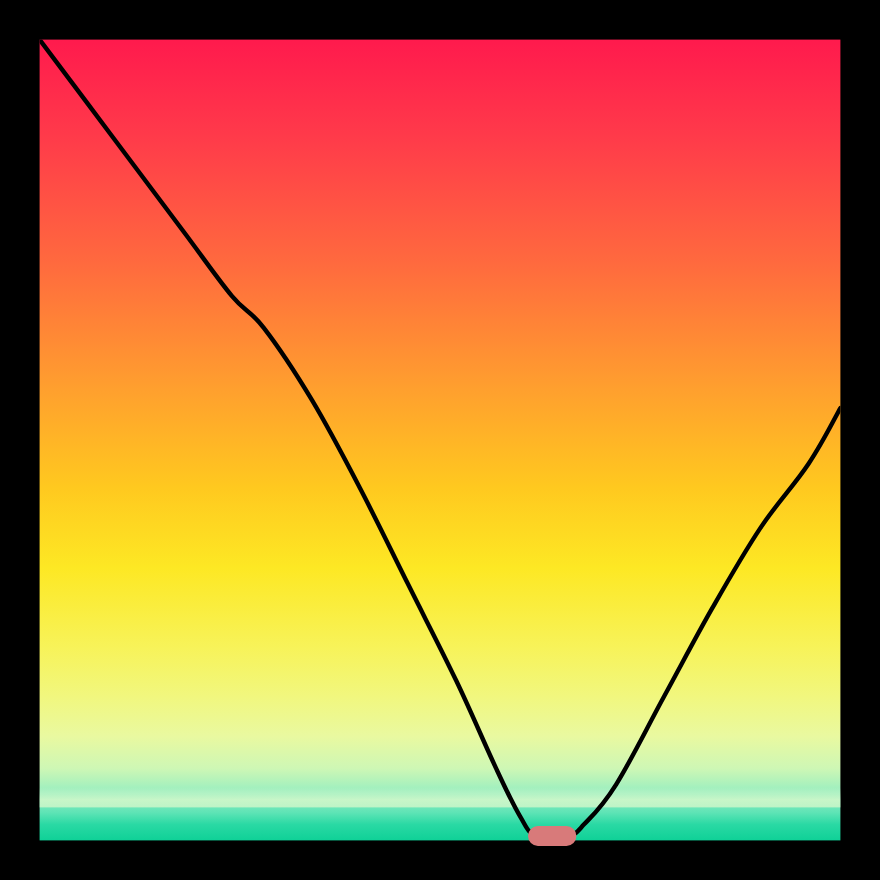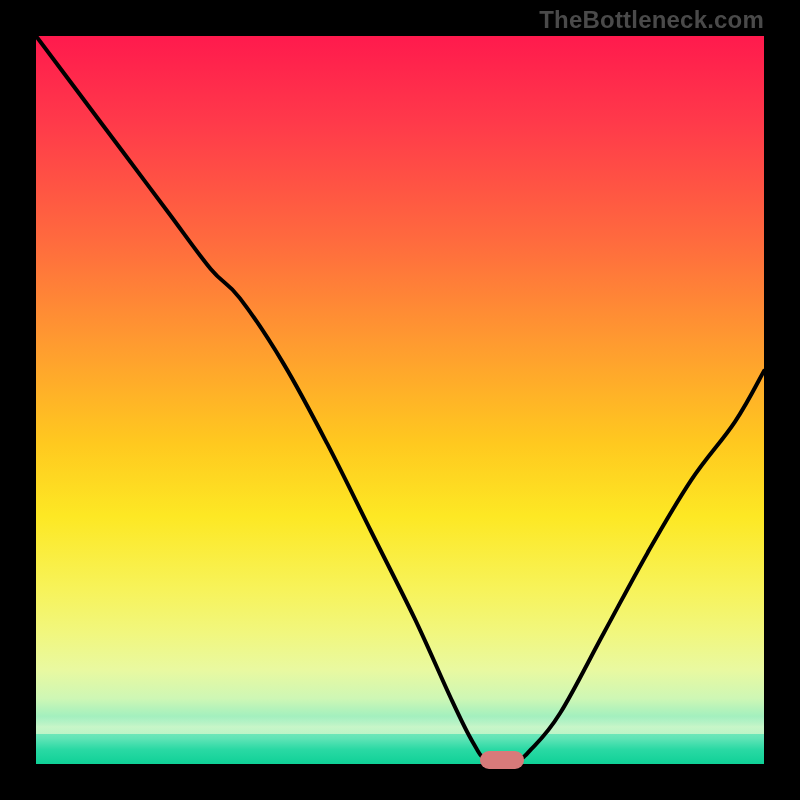--- a/index.html
+++ b/index.html
@@ -73,21 +73,20 @@
     height: 18px;
     border-radius: 9px;
     background: #d87a7a;
     transform: translate(-50%, -50%);
   }
 </style>
 </head>
 <body>
 
 <div class="frame">
-  <div class="watermark">TheBottleneck.com</div>
   <div class="plot-area">
     <div class="band-bright"></div>
     <svg class="curve" viewBox="0 0 728 728" preserveAspectRatio="none">
       <path id="curvePath" fill="none" stroke="#000" stroke-width="4" stroke-linecap="round" stroke-linejoin="round" d="M 0.0 0.0 C 7.9 10.5, 28.0 37.3, 43.7 58.2 C 59.4 79.2, 71.6 95.5, 87.4 116.5 C 103.1 137.4, 115.3 153.8, 131.0 174.7 C 146.8 195.7, 161.6 217.2, 174.7 233.0 C 187.8 248.7, 190.7 245.0, 203.8 262.1 C 216.9 279.1, 231.8 301.4, 247.5 327.6 C 263.2 353.8, 275.5 377.5, 291.2 407.7 C 306.9 437.8, 319.2 463.6, 334.9 495.0 C 350.6 526.5, 364.1 552.3, 378.6 582.4 C 393.0 612.5, 404.5 640.2, 415.0 662.5 C 425.4 684.8, 430.2 695.2, 436.8 706.2 C 443.4 717.2, 443.5 720.5, 451.4 723.6 C 459.2 726.8, 472.6 725.5, 480.5 723.6 C 488.3 721.8, 487.2 721.8, 495.0 713.4 C 502.9 705.1, 511.1 698.0, 524.2 677.0 C 537.3 656.1, 552.1 625.8, 567.8 597.0 C 583.6 568.1, 595.8 544.4, 611.5 516.9 C 627.2 489.4, 639.5 467.7, 655.2 444.1 C 670.9 420.5, 685.8 405.5, 698.9 385.8 C 712.0 366.2, 722.8 344.1, 728.0 334.9"></path>
     </svg>
     <div class="marker" id="marker" style="left: 465.92px; top: 723.632px;"></div>
   </div>
 </div>
 
 </body></html>

